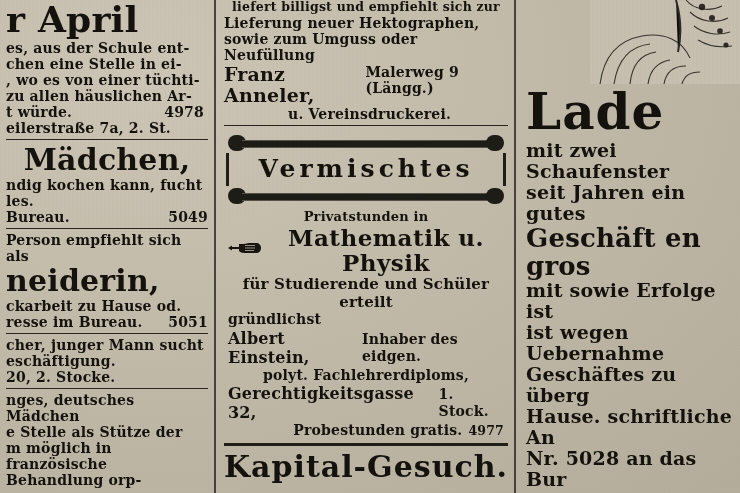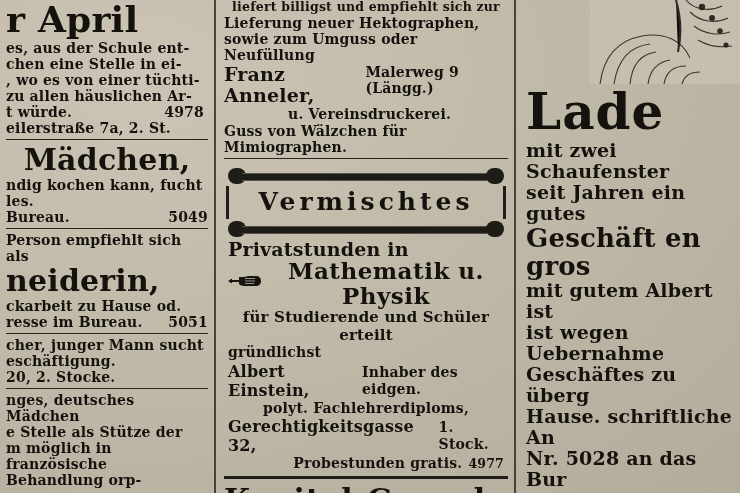--- a/index.html
+++ b/index.html
@@ -117,21 +117,21 @@
   .hand {
     display: inline-block;
     vertical-align: middle;
     margin-right: 2px;
   }
 
   
   .einstein {
     padding: 2px 4px 0 4px;
   }
-  .einstein .line1 { font-size: 19px; line-height: 17px; text-align: left; font-weight: 700; }
+  .einstein .line1 { font-size: 13px; line-height: 17px; text-align: center; font-weight: 700; }
   .einstein .line2 { font-size: 23px; line-height: 25px; text-align: center; font-weight: 900; letter-spacing: .5px; }
   .einstein .line3 { font-size: 15px; line-height: 18px; text-align: center; }
   .einstein .line4 { font-size: 14px; line-height: 17px; }
   .einstein .line5 { font-size: 16px; line-height: 19px; }
   .einstein .line6 { font-size: 14px; line-height: 17px; }
   .einstein .line7 { font-size: 16px; line-height: 19px; }
   .einstein .line8 { font-size: 14px; line-height: 17px; text-align: center; }
 
   .kapital {
     text-align: center;
@@ -230,21 +230,20 @@
 
       <div class="sm frak ink ctr">liefert billigst und empfiehlt sich zur</div>
       <div class="md frak ink black">Lieferung neuer Hektographen,</div>
       <div class="md frak ink">sowie zum Umguss oder Neufüllung</div>
 
       <div style="display:flex;align-items:flex-start;gap:6px;margin-top:1px">
         <span class="lg frak black ink">Franz Anneler,</span>
         <span class="md frak ink">Malerweg 9 (Längg.)</span>
       </div>
       <div class="md frak ink" style="margin-left:64px">u. Vereinsdruckerei.</div>
-      <div class="md frak black ink" style="margin-top:1px">Guss von Wälzchen für Mimiographen.</div>
 
       <hr class="thin">
       <div style="height:4px"></div>
 
       <div class="ornbar">
         <div class="cap l"></div>
         <div class="bar"></div>
         <div class="cap r"></div>
       </div>
       <div class="vermischtes-box">
@@ -322,21 +321,21 @@
         </g>
       </svg>
     </div>
 
     <div class="blk" style="padding-top:86px">
       <div class="ladenword frak ink">Lade</div>
 
       <div class="lg frak ink" style="margin-top:2px">mit zwei Schaufenster</div>
       <div class="lg frak ink">seit Jahren ein gutes</div>
       <div class="xl frak black ink">Geschäft en gros</div>
-      <div class="lg frak ink">mit gutem Albert ist</div>
+      <div class="lg frak ink">mit sowie Erfolge ist</div>
       <div class="lg frak ink">ist wegen Uebernahme</div>
       <div class="lg frak ink">Geschäftes zu überg</div>
       <div class="lg frak ink">Hause. schriftliche An</div>
       <div class="lg frak ink">Nr. 5028 an das Bur</div>
 
     </div>
   </div>
 
   <div id="grain"></div>
 </div>

